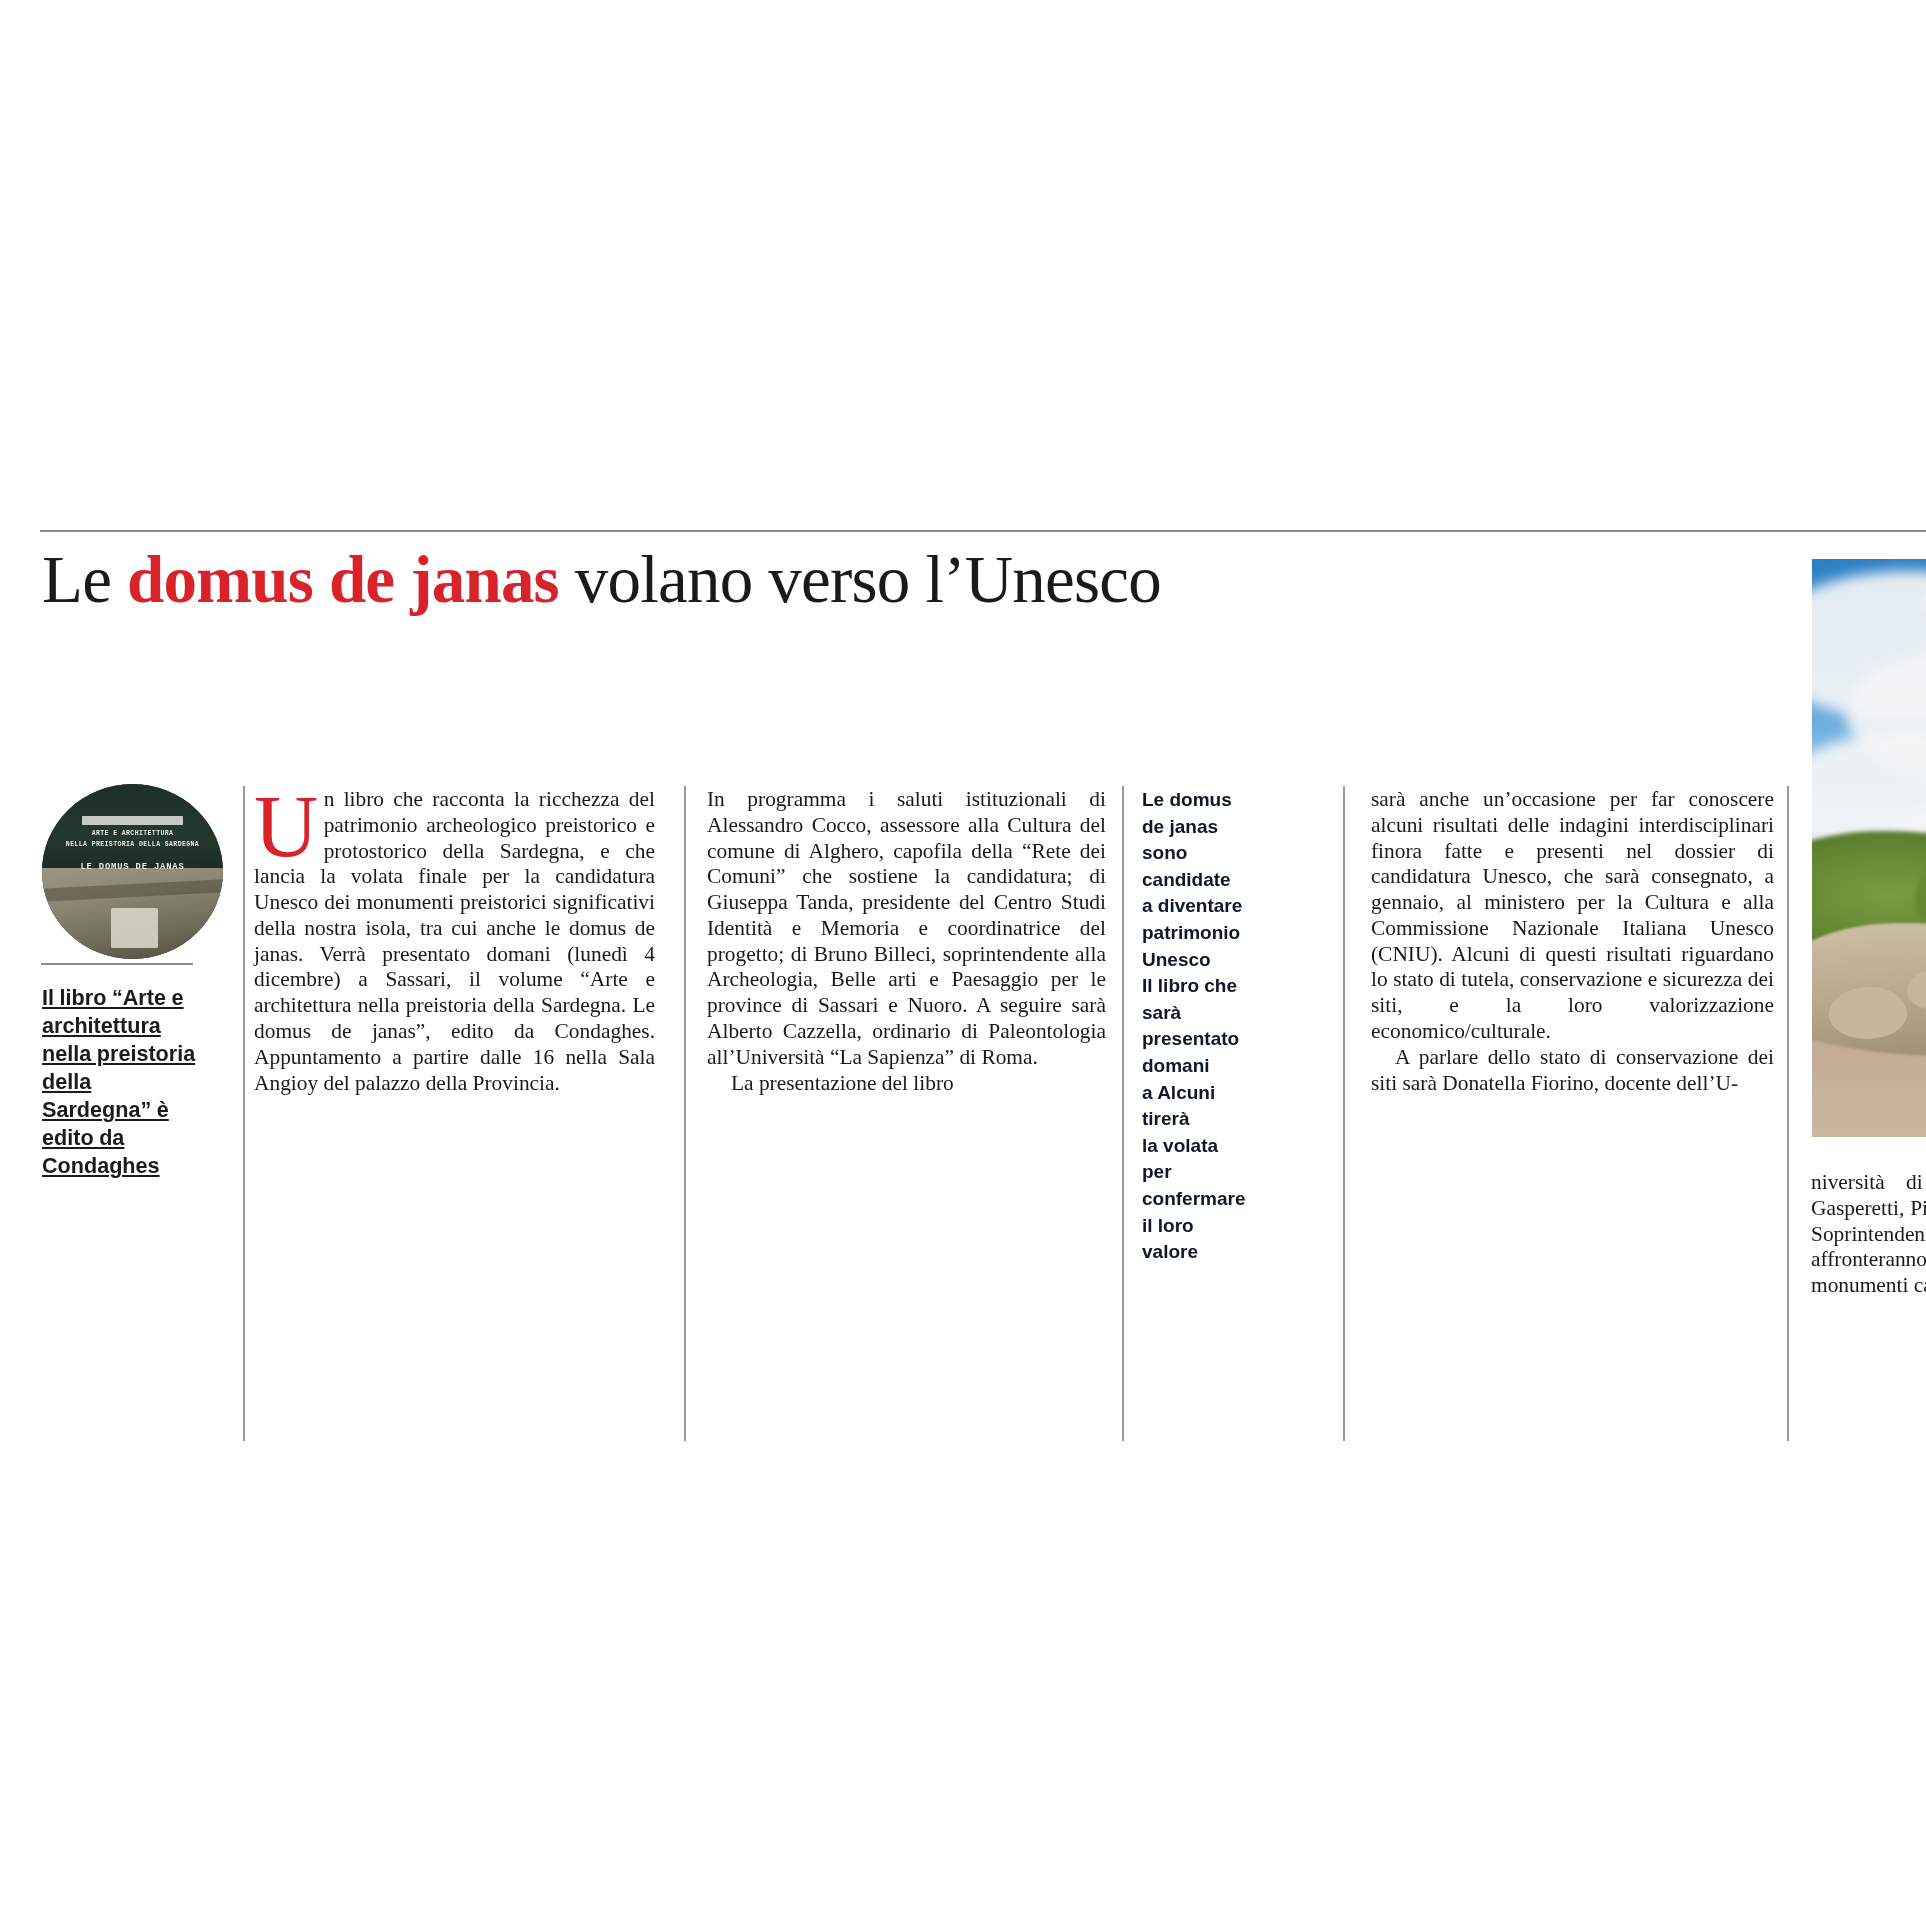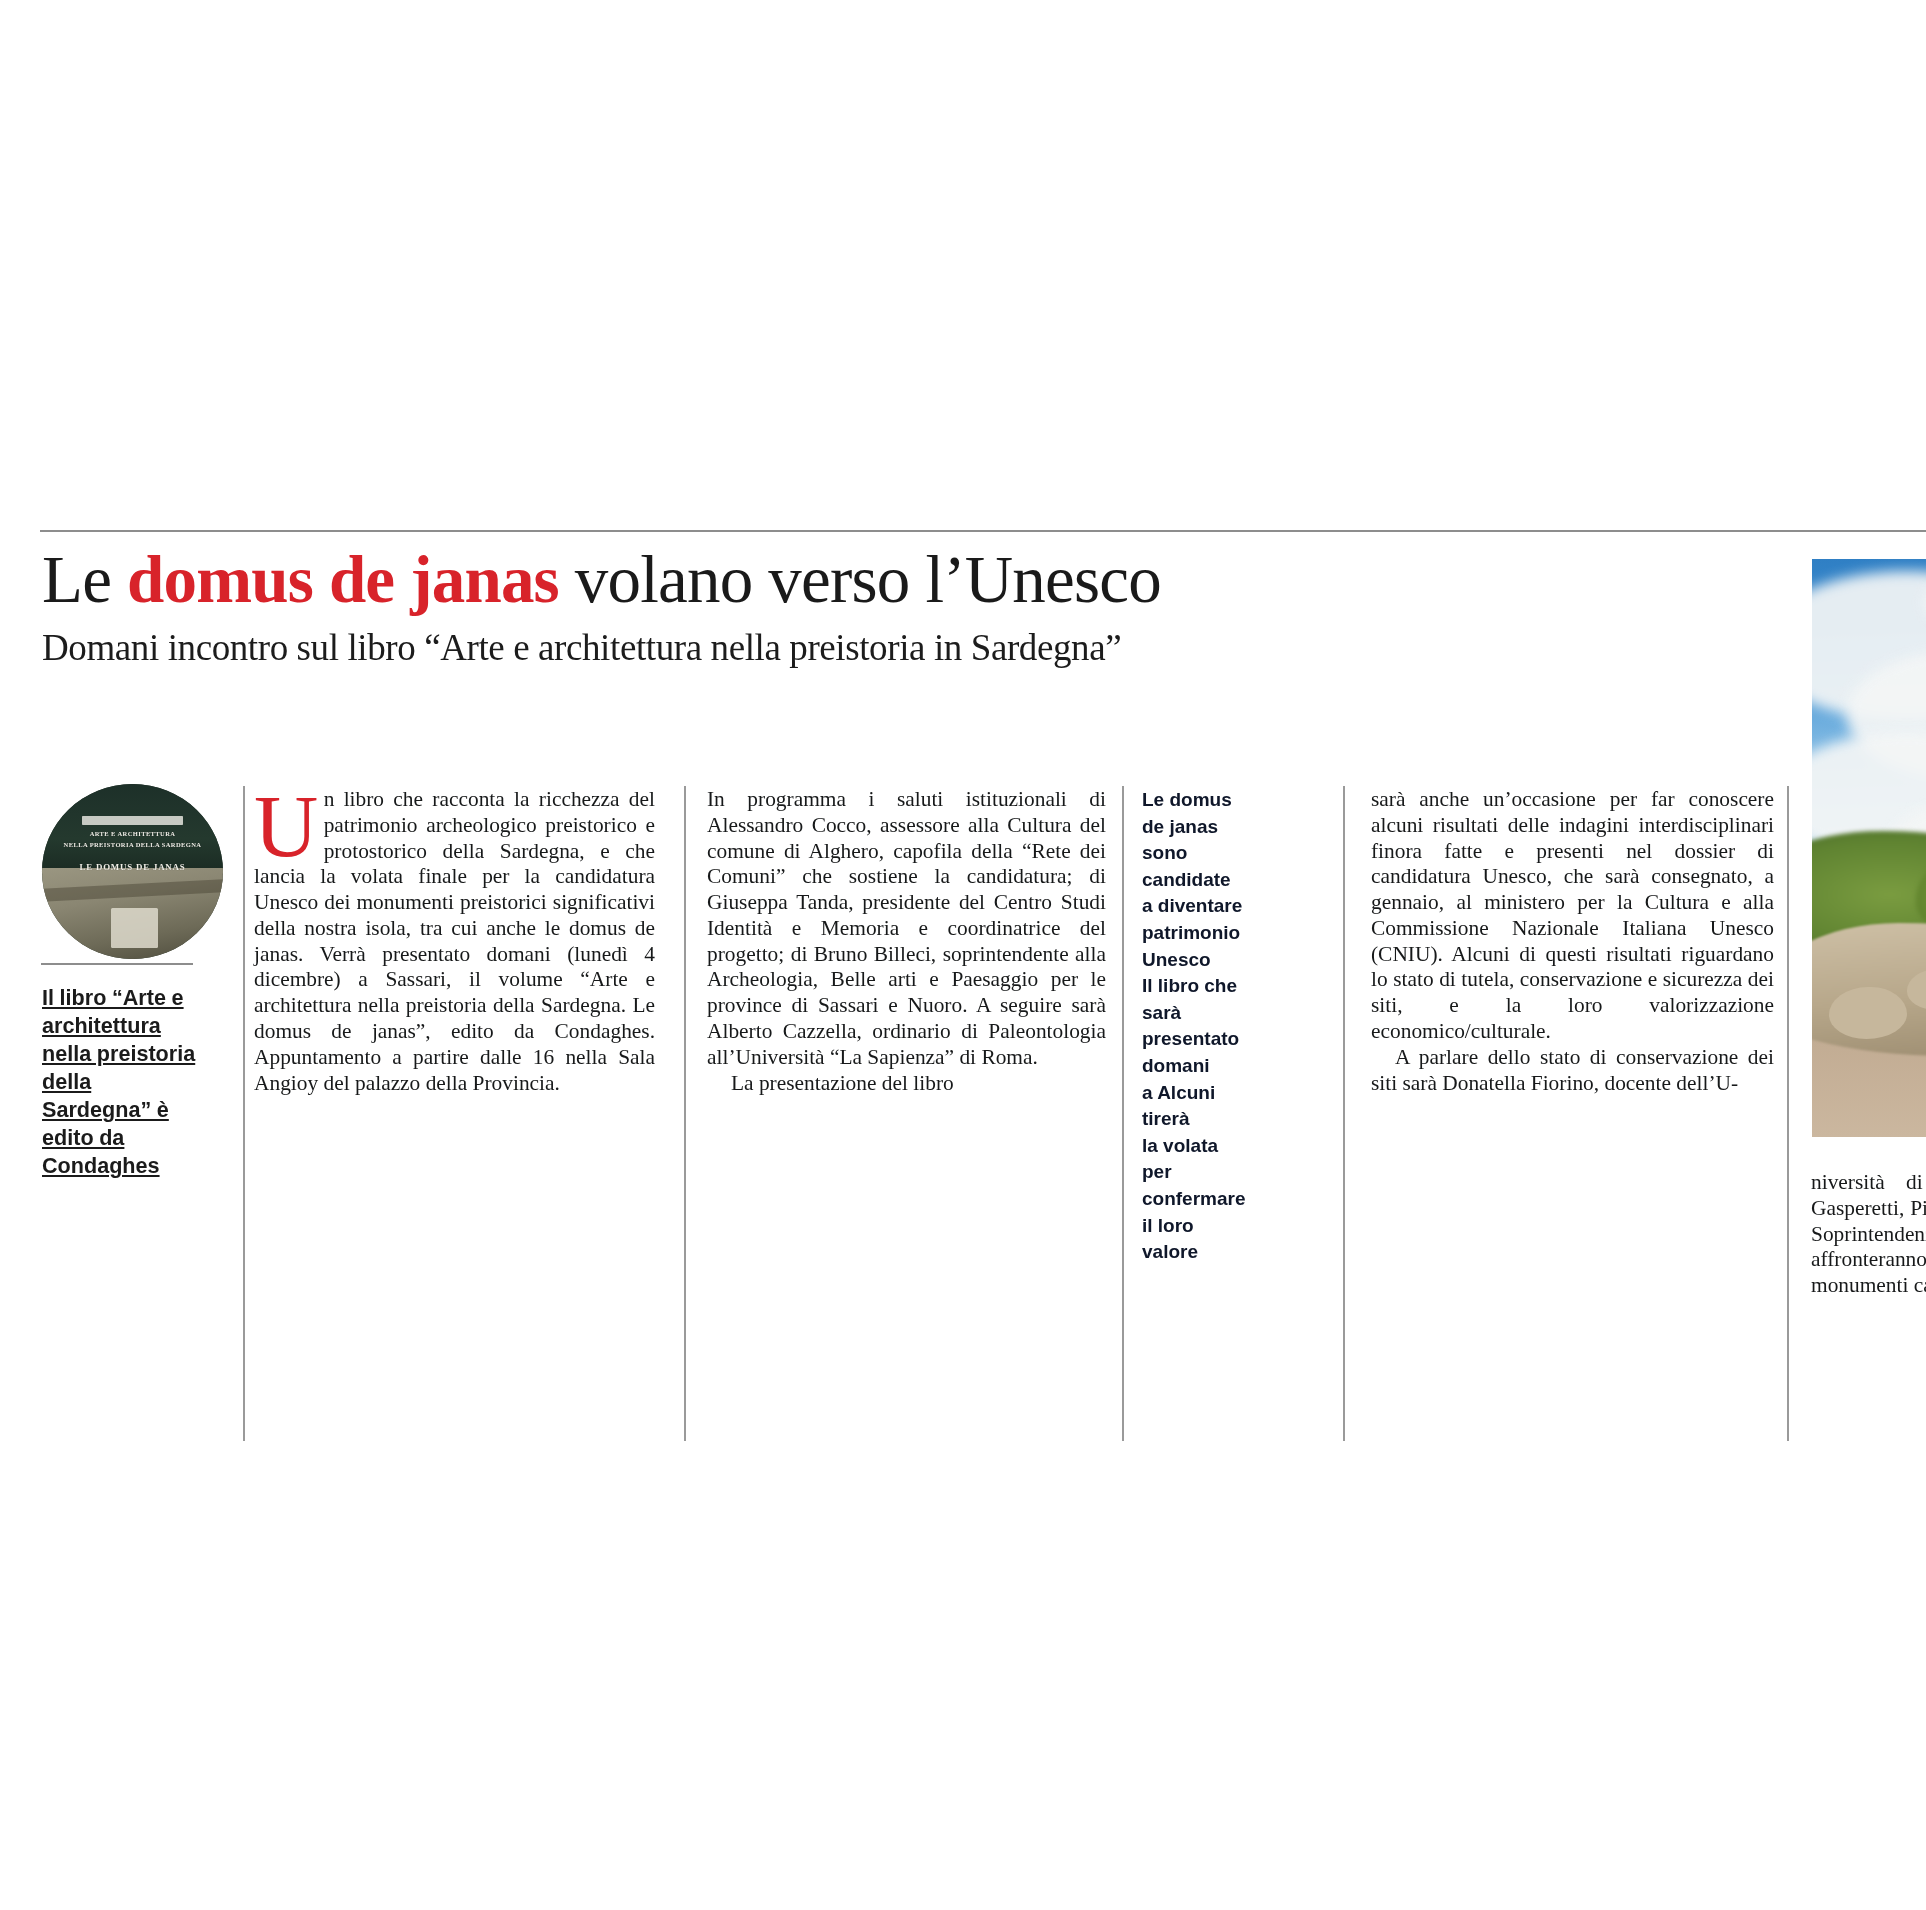--- a/index.html
+++ b/index.html
@@ -168,21 +168,21 @@
   .bt-label-pub {
     position:absolute;
     left: 22%; top: 18.5%;
     width: 56%; height: 5%;
     background: rgba(235,235,228,.82);
     border-radius: 0.8px;
   }
   .bt-line {
     position:absolute;
     color:#f0efe8;
-    font-family:Liberation Serif, serif;
+    font-family:Liberation Mono, monospace;
     font-weight:700;
     white-space:nowrap;
     text-align:center;
     left:0; width:100%;
     letter-spacing:0.4px;
     text-shadow:0 0.4px 0.8px rgba(0,0,0,.5);
   }
   .bt-line-1 { top: 26.5%; font-size: 6.5px; }
   .bt-line-2 { top: 32.5%; font-size: 6.5px; }
   .bt-line-3 { top: 44.5%; font-size: 8.9px; letter-spacing: 0.8px; }
@@ -250,21 +250,20 @@
 </style>
 </head>
 <body>
 
 <div id="page">
 
   <div class="top-rule"></div>
 
   <div class="headline-block">
     <h1 class="headline"><span class="hl-plain">Le </span><span class="hl-red">domus de janas</span><span class="hl-plain"> volano verso l’Unesco</span></h1>
-    <h2 class="subheadline">Domani incontro sul libro “Arte e architettura nella preistoria in Sardegna”</h2>
   </div>
 
   <div class="hero-photo">
     <div class="hp-sky"></div>
 
     <div class="cloud" style="left:-6%;  top: 2%;  width: 34%; height: 26%;"></div>
     <div class="cloud" style="left: 4%;  top: 16%; width: 26%; height: 22%;"></div>
     <div class="cloud" style="left:-4%;  top: 30%; width: 30%; height: 22%;"></div>
     <div class="cloud" style="left: 9%;  top: 42%; width: 20%; height: 15%;"></div>
 

